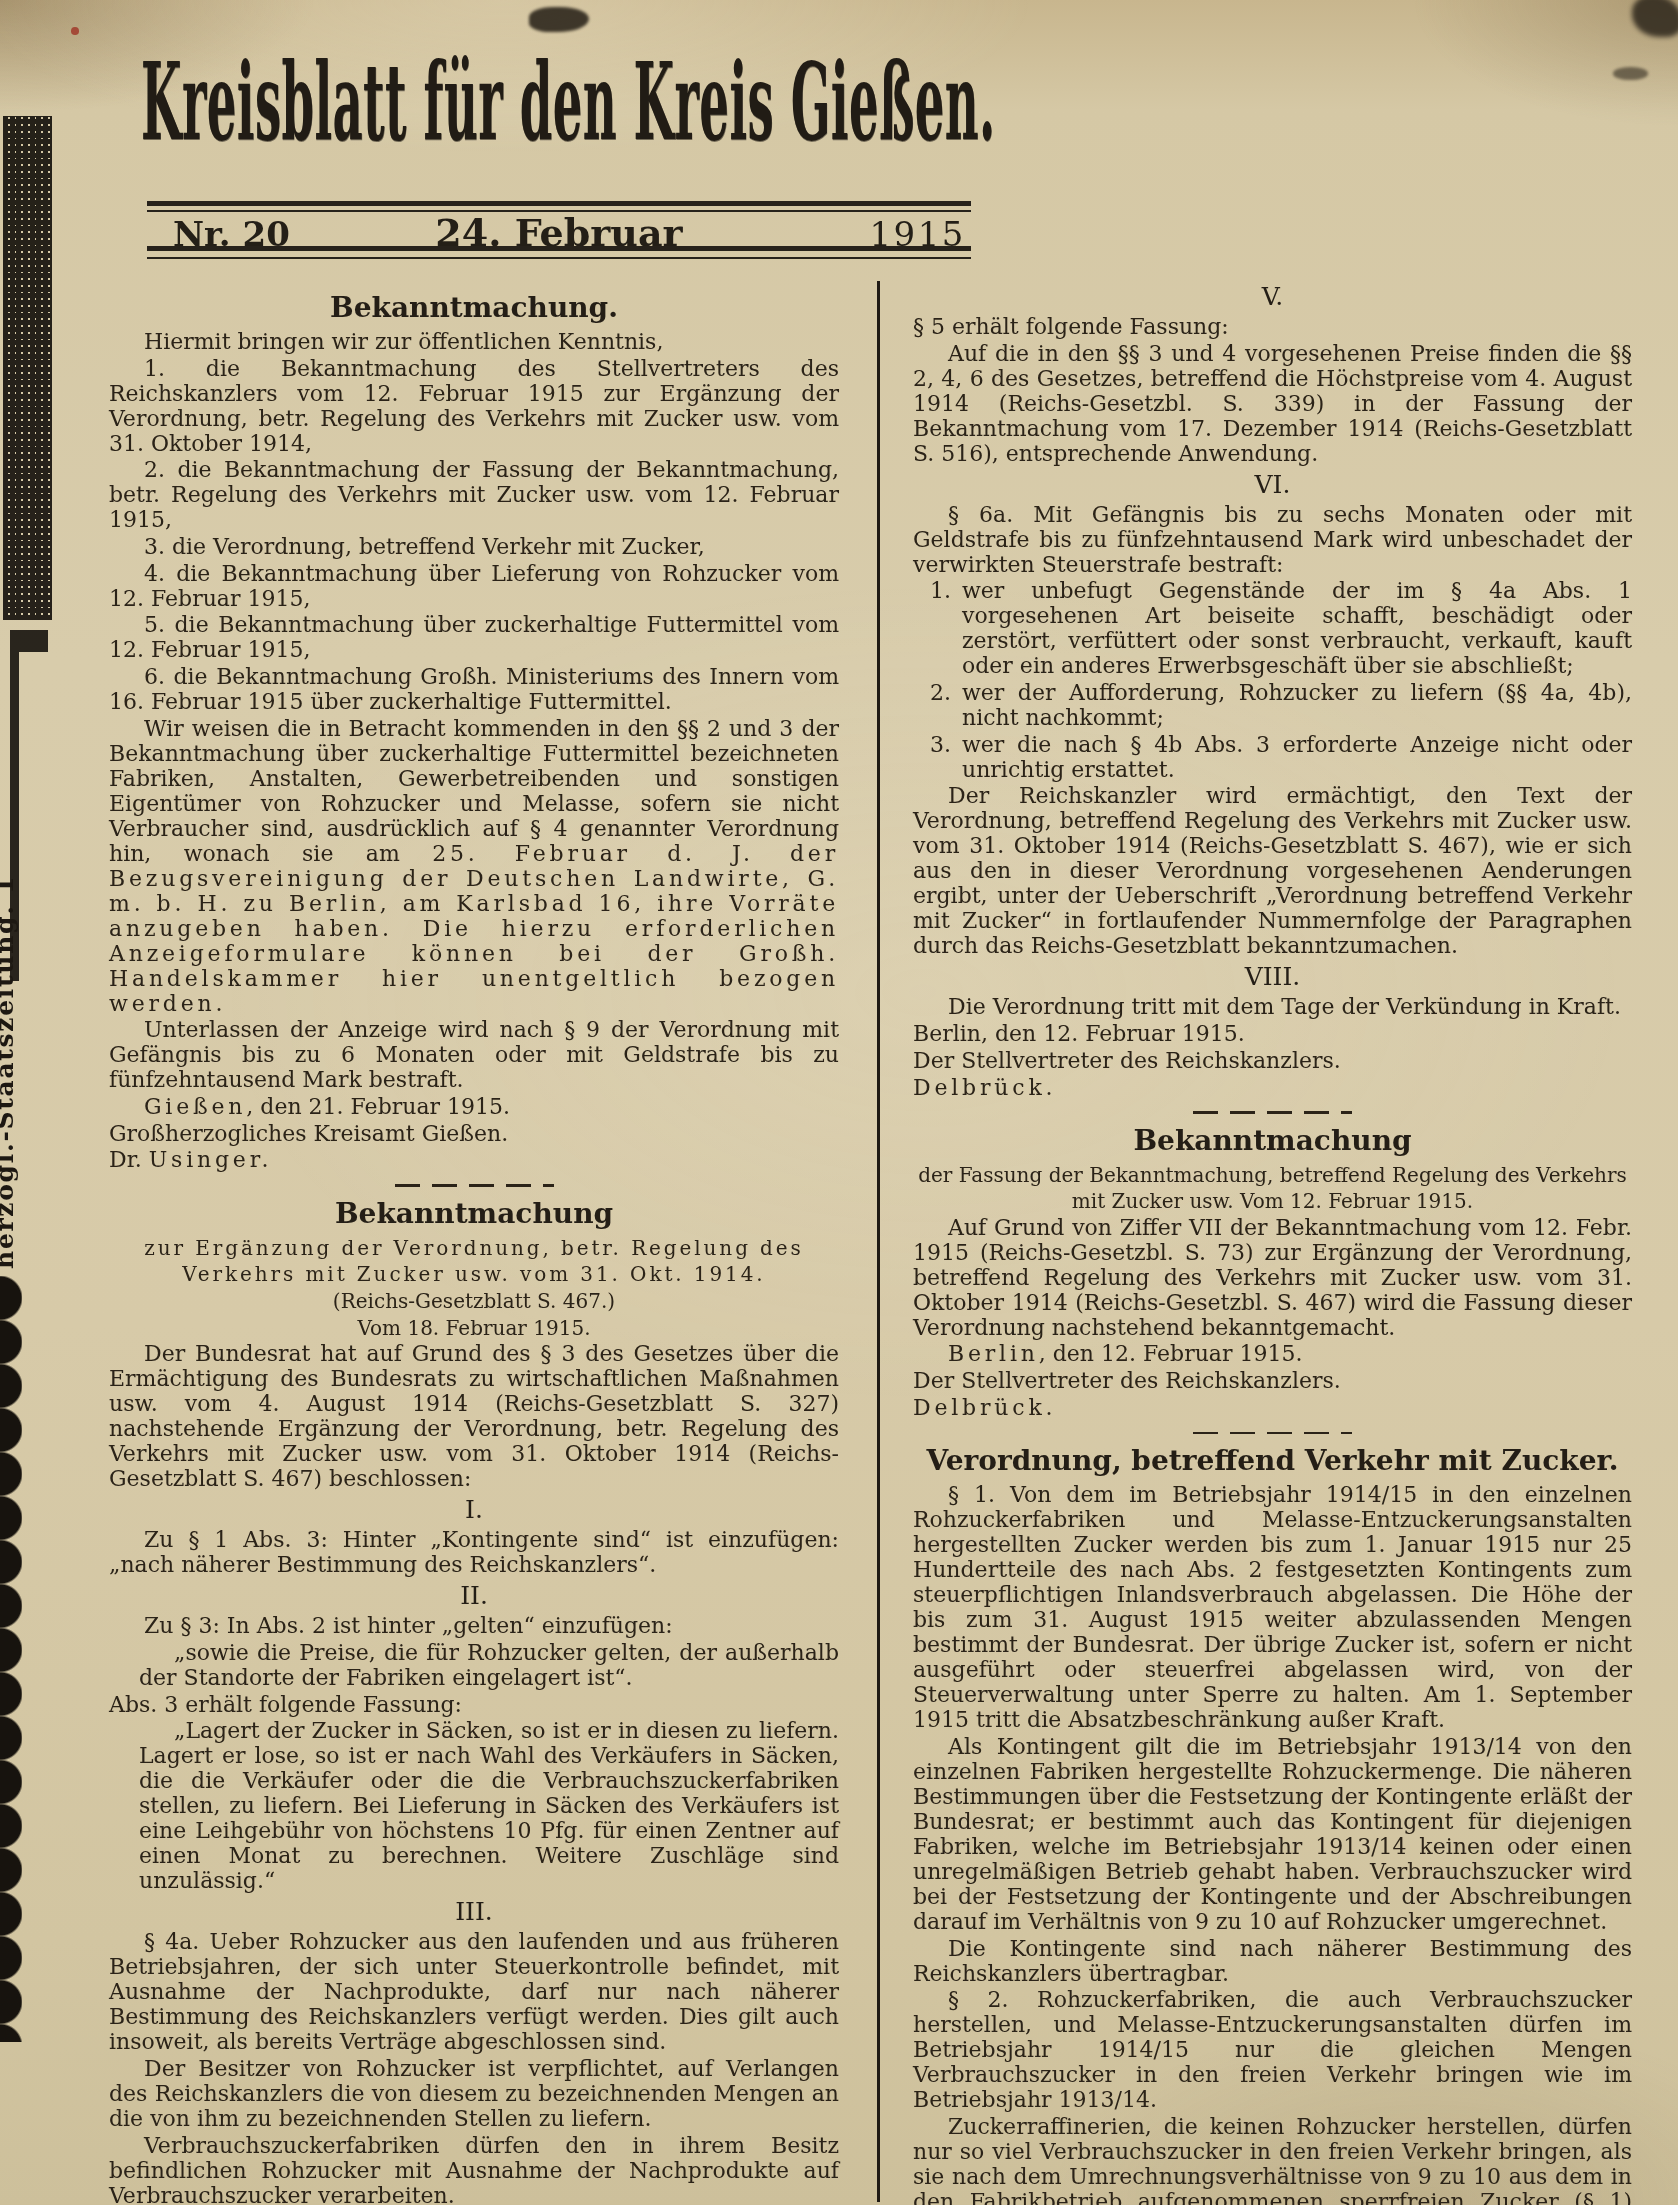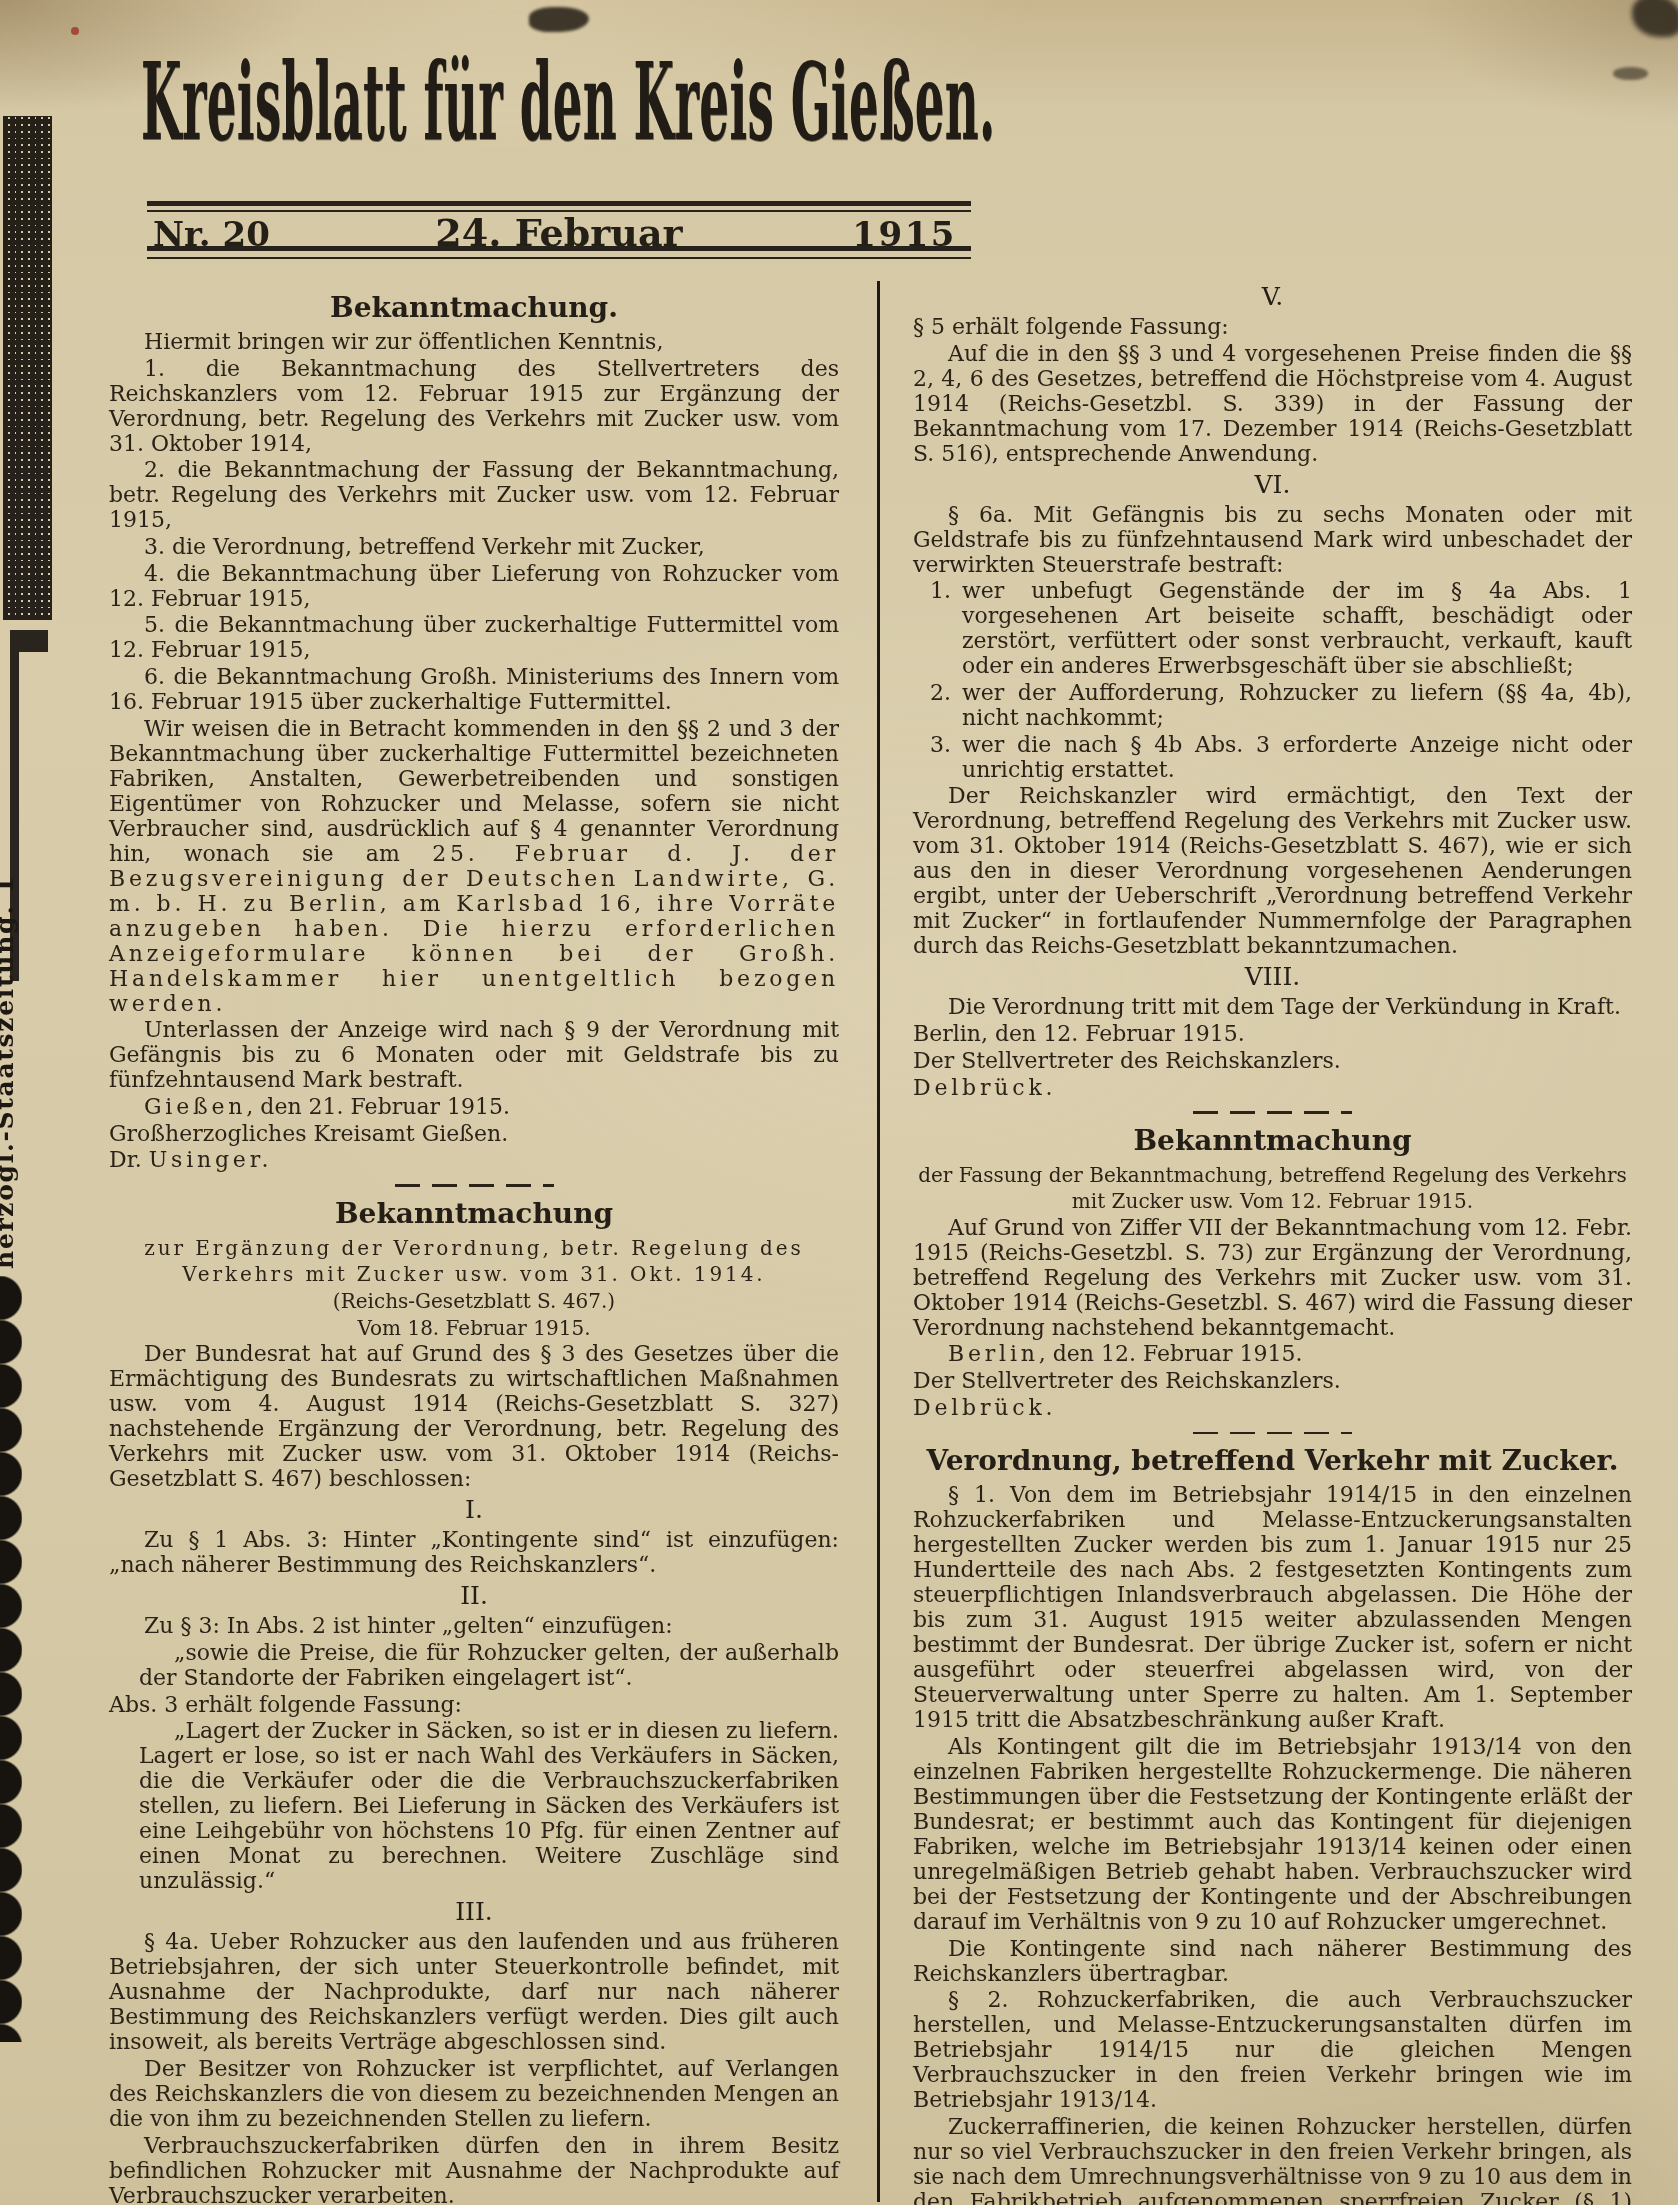--- a/index.html
+++ b/index.html
@@ -23,23 +23,23 @@
     letter-spacing:0.8px;color:#211c15;
     transform:scaleX(.44);transform-origin:left top;
     text-shadow:0.8px 0.8px 0 rgba(33,28,21,.55);
   }
   .hr{position:absolute;left:147px;width:824px;background:#27221b;}
   .hr1{top:201px;height:5px;}
   .hr2{top:210px;height:1.7px;}
   .hr3{top:246px;height:5px;}
   .hr4{top:257px;height:1.7px;}
   .header-row{position:absolute;left:147px;top:212px;width:824px;height:35px;color:#241f17;}
-  .issue-no{position:absolute;left:6px;top:1.7px;font-size:34px;font-weight:bold;}
+  .issue-no{position:absolute;left:26px;top:1.7px;font-size:34px;font-weight:bold;}
   .issue-date{position:absolute;left:0;right:0;top:-1.7px;text-align:center;font-size:38px;font-weight:bold;}
-  .issue-year{position:absolute;right:14px;top:1.7px;font-size:34px;font-weight:bold;letter-spacing:2.5px;}
+  .issue-year{position:absolute;right:5px;top:1.7px;font-size:34px;font-weight:normal;letter-spacing:2.5px;}
 
   
   .col{position:absolute;text-align:justify;font-size:22px;line-height:25px;hyphens:auto;}
   .col-left{left:109px;top:284px;width:730px;}
   .col-right{left:913px;top:278px;width:719px;}
   .col-divider{position:absolute;left:877px;top:281px;width:3.4px;height:1921px;background:#1f1a14;}
 
   .it-p,.it-pn,.it-quote,.it-li{margin:0 0 1.7px 0;}
   .it-p{text-indent:35px;}
   .it-pn{text-indent:0;}

